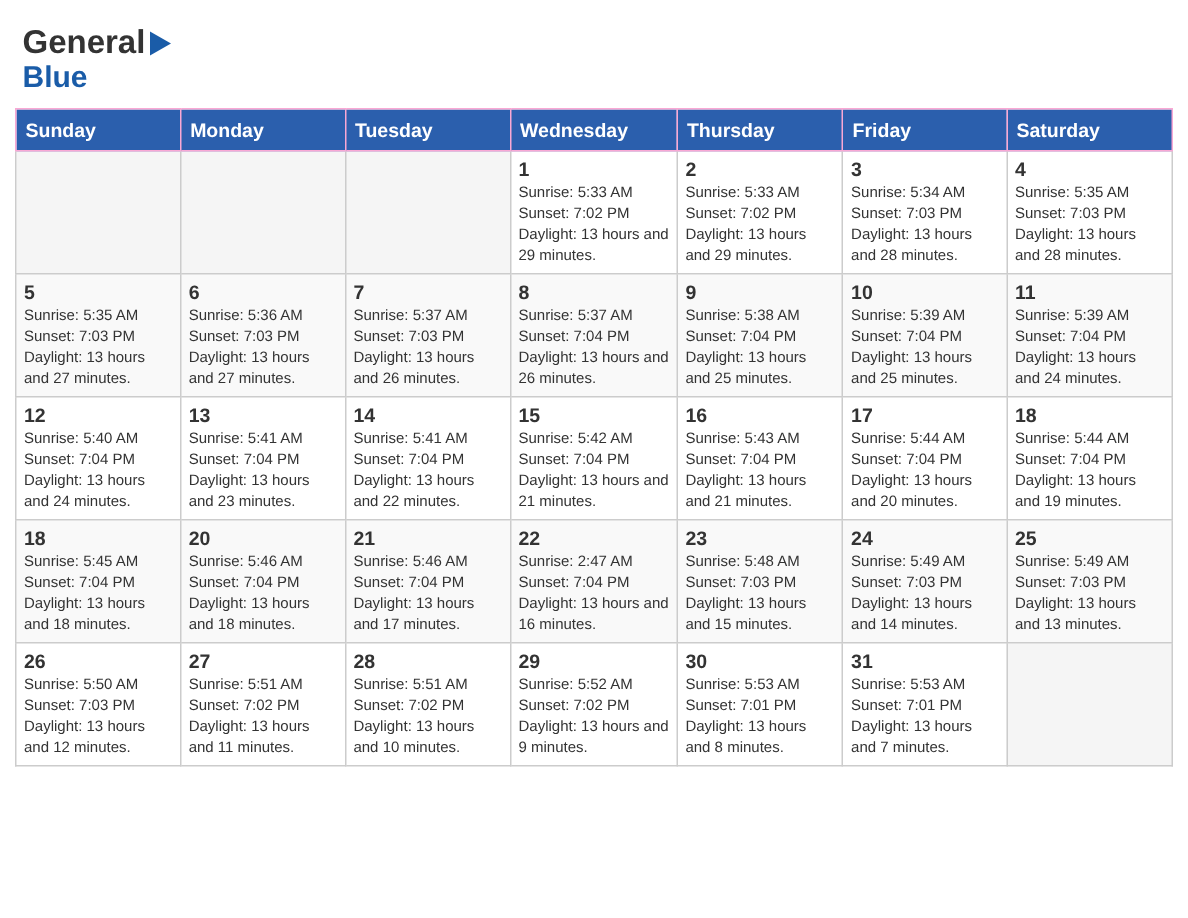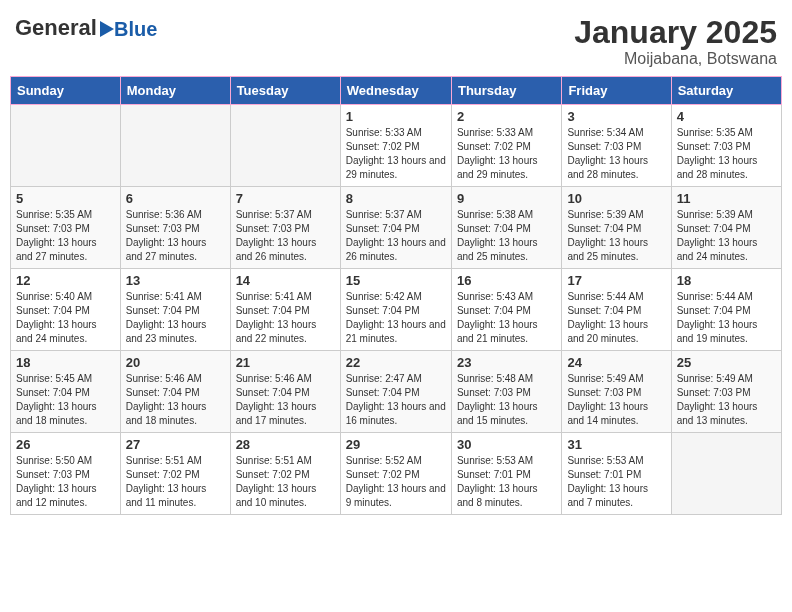--- a/index.html
+++ b/index.html
@@ -12,22 +12,22 @@
     }
     .header {
       display: flex;
       justify-content: space-between;
       align-items: flex-start;
       margin-bottom: 8px;
       padding: 5px 5px 0 5px;
     }
     .logo {
       display: flex;
-      flex-direction: row;
-      align-items: flex-end;
+      flex-direction: column;
+      align-items: flex-start;
     }
     .title-area {
       text-align: right;
     }
     .month-title {
       font-size: 32px;
       font-weight: bold;
       color: #333;
       line-height: 1.1;
     }
@@ -103,24 +103,20 @@
 </head>
 <body>
 
 <div class="header">
   <div class="logo">
     <div class="logo-wrapper">
       <span class="logo-g">General</span>
       <span class="logo-arrow"></span>
     </div>
     <span class="logo-b">Blue</span>
-  </div>
-  <div class="title-area">
-    <div class="month-title">January 2025</div>
-    <div class="location">Moijabana, Botswana</div>
   </div>
 </div>
 
 <table class="calendar">
   <thead>
     <tr>
     <th>Sunday</th>
         <th>Monday</th>
         <th>Tuesday</th>
         <th>Wednesday</th>

